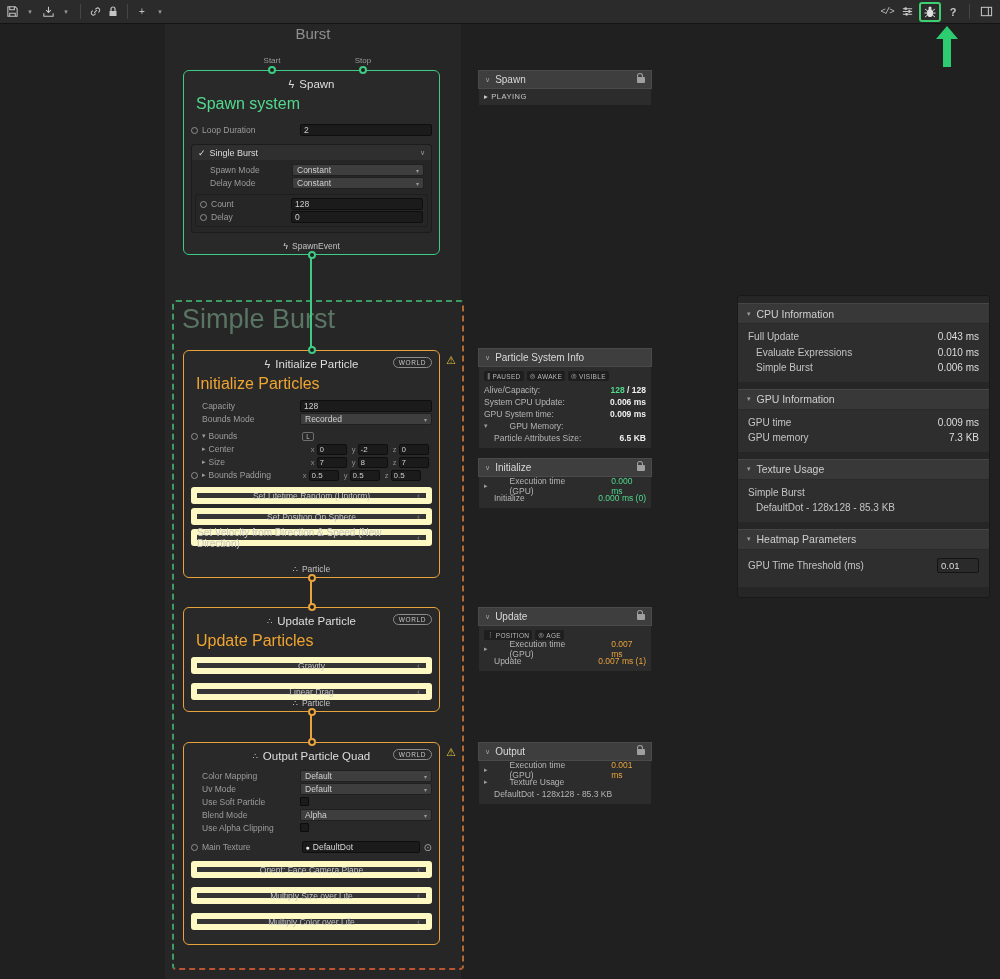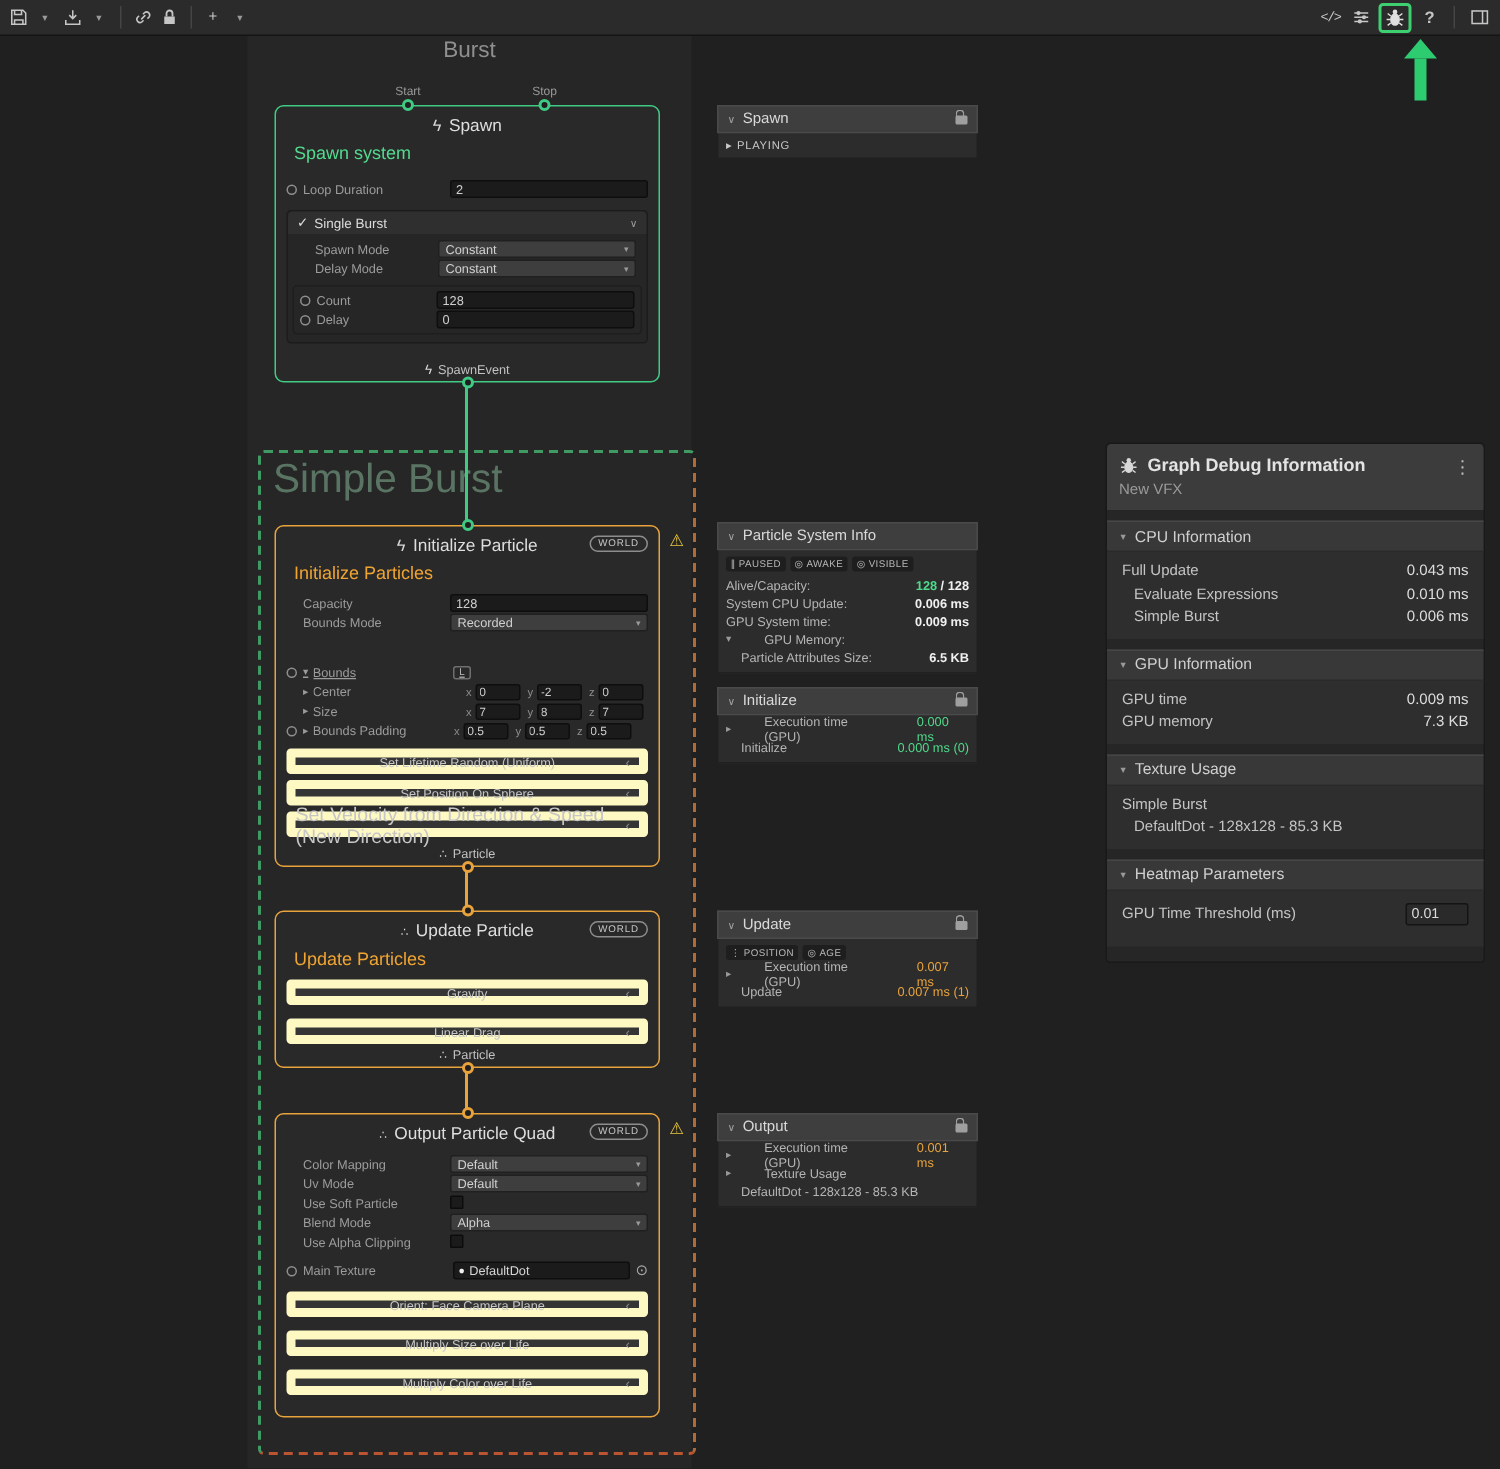--- a/index.html
+++ b/index.html
@@ -36,21 +36,21 @@
   .edge.orange { background:#e8a33d; }
 
   
   .node { position:absolute; width:257px; background:rgba(41,41,41,.97); border:1px solid; border-radius:6px; z-index:5; padding-top:3px; }
   .node.green { border-color:#3fcb83; }
   .node.orange { border-color:#e8a33d; }
   .node-header { position:relative; height:20px; display:flex; align-items:center; justify-content:center; gap:5px; color:#dedede; font-size:11.5px; }
   .node-icon { font-size:11px; color:#d8d8d8; }
   .badge-world { position:absolute; right:7px; top:3px; border:1px solid #8d8d8d; border-radius:8px; padding:1px 5px; font-size:6.5px; letter-spacing:.6px; color:#c5c5c5; }
   .warn { position:absolute; right:-17px; top:3px; color:#e7c63c; font-size:11px; z-index:6; }
-  .node-subtitle { padding:1px 12px 3px; font-size:12px; }
+  .node-subtitle { padding:1px 12px 3px; font-size:16px; }
   .green-text { color:#52d98e; }
   .orange-text { color:#f0a431; }
 
   .prop-row { display:flex; align-items:center; height:12px; margin:1px 7px; font-size:8.5px; color:#9c9c9c; }
   .pdot { width:7px; height:7px; border:1px solid #8f8f8f; border-radius:50%; margin-right:4px; flex:none; }
   .pdot-space { width:11px; flex:none; }
   .prop-label { flex:1; white-space:nowrap; overflow:hidden; }
   .prop-label.fixed { flex:0 0 100px; }
   .field { width:132px; height:12px; background:#1b1b1b; border:1px solid #0e0e0e; border-radius:2px; color:#cfcfcf; font-size:8.5px; padding:0 3px; font-family:inherit; }
   .dd { width:132px; height:12px; background:#3e3e3e; border:1px solid #202020; border-radius:2px; display:flex; align-items:center; justify-content:space-between; padding:0 4px; font-size:8.5px; color:#d0d0d0; }
@@ -275,21 +275,21 @@
       </div>
       <div class="prop-row">
         <span class="pdot-space"></span>
         <span class="prop-label">Bounds Mode</span>
         <div class="dd">
           <span>Recorded</span>
           <span class="dd-ar">▾</span>
         </div>
       </div>
 
-      <div class="prop-row" style="margin-top:21px;text-decoration:underline;">
+      <div class="prop-row" style="margin-top:5px;">
         <span class="pdot"></span>
         <span class="fold">▾</span>
         <span class="prop-label">Bounds</span>
         <span class="lbadge">L</span>
         <span style="flex:0 0 118px;"></span>
       </div>
       <div class="prop-row">
         <span class="pdot-space"></span>
         <span class="fold">▸</span>
         <span class="prop-label fixed">Center</span>
@@ -326,21 +326,21 @@
       <div class="blocks">
         <div class="block">
           <span>Set Lifetime Random (Uniform)</span>
           <span class="block-chev">‹</span>
         </div>
         <div class="block">
           <span>Set Position On Sphere</span>
           <span class="block-chev">‹</span>
         </div>
         <div class="block">
-          <span style="font-size:13px;">Set Velocity from Direction &amp; Speed (New Direction)</span>
+          <span style="font-size:10px;">Set Velocity from Direction &amp; Speed (New Direction)</span>
           <span class="block-chev">‹</span>
         </div>
       </div>
 
       <div class="node-footer">
         <span class="node-icon" style="font-size:8px;">∴</span>
         <span>Particle</span>
       </div>
       <span class="port orange" style="left:calc(50% - 4px); bottom:-5px;"></span>
     </div>
@@ -560,36 +560,20 @@
           <span class="fold">▸</span>
           <span>Texture Usage</span>
         </div>
         <div class="mrow ind">
           <span>DefaultDot - 128x128 - 85.3 KB</span>
         </div>
       </div>
     </div>
 
     <div class="dbg">
-      <div class="dbg-header">
-        <div class="dbg-title">
-          <span class="bugicon">
-            <svg width="13" height="13" viewBox="0 0 16 16">
-                <g stroke="#d8d8d8" stroke-width="1.1" fill="none">
-                  <ellipse cx="8" cy="9.2" rx="3.2" ry="4.2" fill="#d8d8d8"></ellipse>
-                  <circle cx="8" cy="3.4" r="1.8" fill="#d8d8d8" stroke="none"></circle>
-                  <path d="M4.8 6.5 L2.4 4.6 M4.4 9.2 H1.6 M4.8 11.8 L2.4 13.6 M11.2 6.5 L13.6 4.6 M11.6 9.2 H14.4 M11.2 11.8 L13.6 13.6"></path>
-                </g>
-              </svg>
-          </span>
-          <span>Graph Debug Information</span>
-        </div>
-        <span class="dbg-menu">⋮</span>
-        <div class="dbg-sub">New VFX</div>
-      </div>
 
       <div class="dbg-sec">
         <div class="dbg-sec-h">
           <span class="chev">▾</span>
           <span>CPU Information</span>
         </div>
         <div class="dbg-rows">
           <div class="dbg-row">
             <span>Full Update</span>
             <span class="dbg-val">0.043 ms</span>

